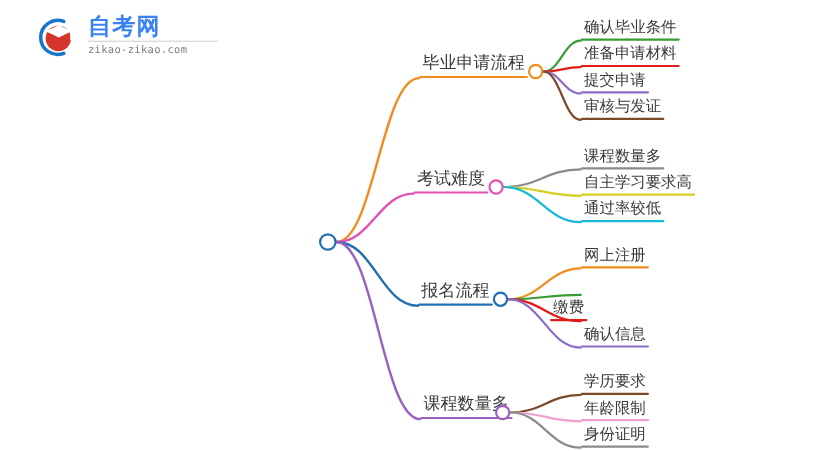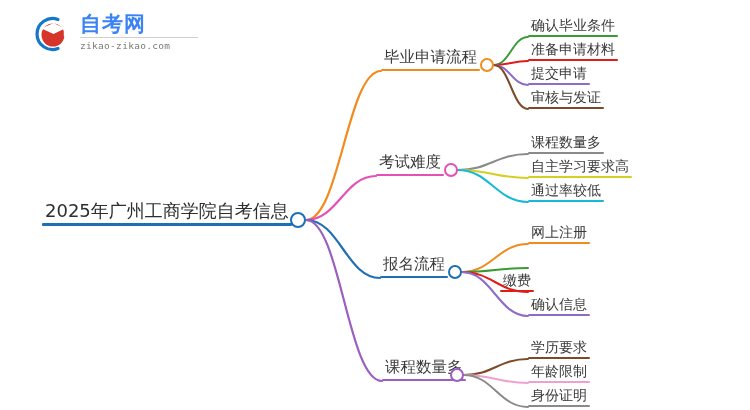--- a/index.html
+++ b/index.html
@@ -140,21 +140,20 @@
       <path d="M36.5 14.2 L36.5 22" stroke="#ffffff" stroke-width="1.4" stroke-linecap="round"></path>
     </svg>
     <div class="logo-text">
       <div class="logo-cn">自考网</div>
       <div class="logo-rule"></div>
       <div class="logo-url">zikao-zikao.com</div>
     </div>
   </div>
 
 <div class="node root" style="left: 42px; top: 202px;">
-      <span class="label">2025年广州工商学院自考信息</span>
       <span class="rule" style="background: rgb(31, 111, 178);"></span>
     </div>
     <div class="dot root-dot" style="left: 290px; top: 212px; border-color: rgb(31, 111, 178);"></div>
     <div class="node branch" style="left: 381px; top: 50px;">
       <span class="label">毕业申请流程</span>
       <span class="rule" style="background: rgb(240, 140, 30);"></span>
     </div>
     <div class="dot branch-dot" style="left: 480px; top: 58px; border-color: rgb(240, 140, 30);"></div>
     <div class="node leaf" style="left: 528px; top: 18px;">
       <span class="label">确认毕业条件</span>

